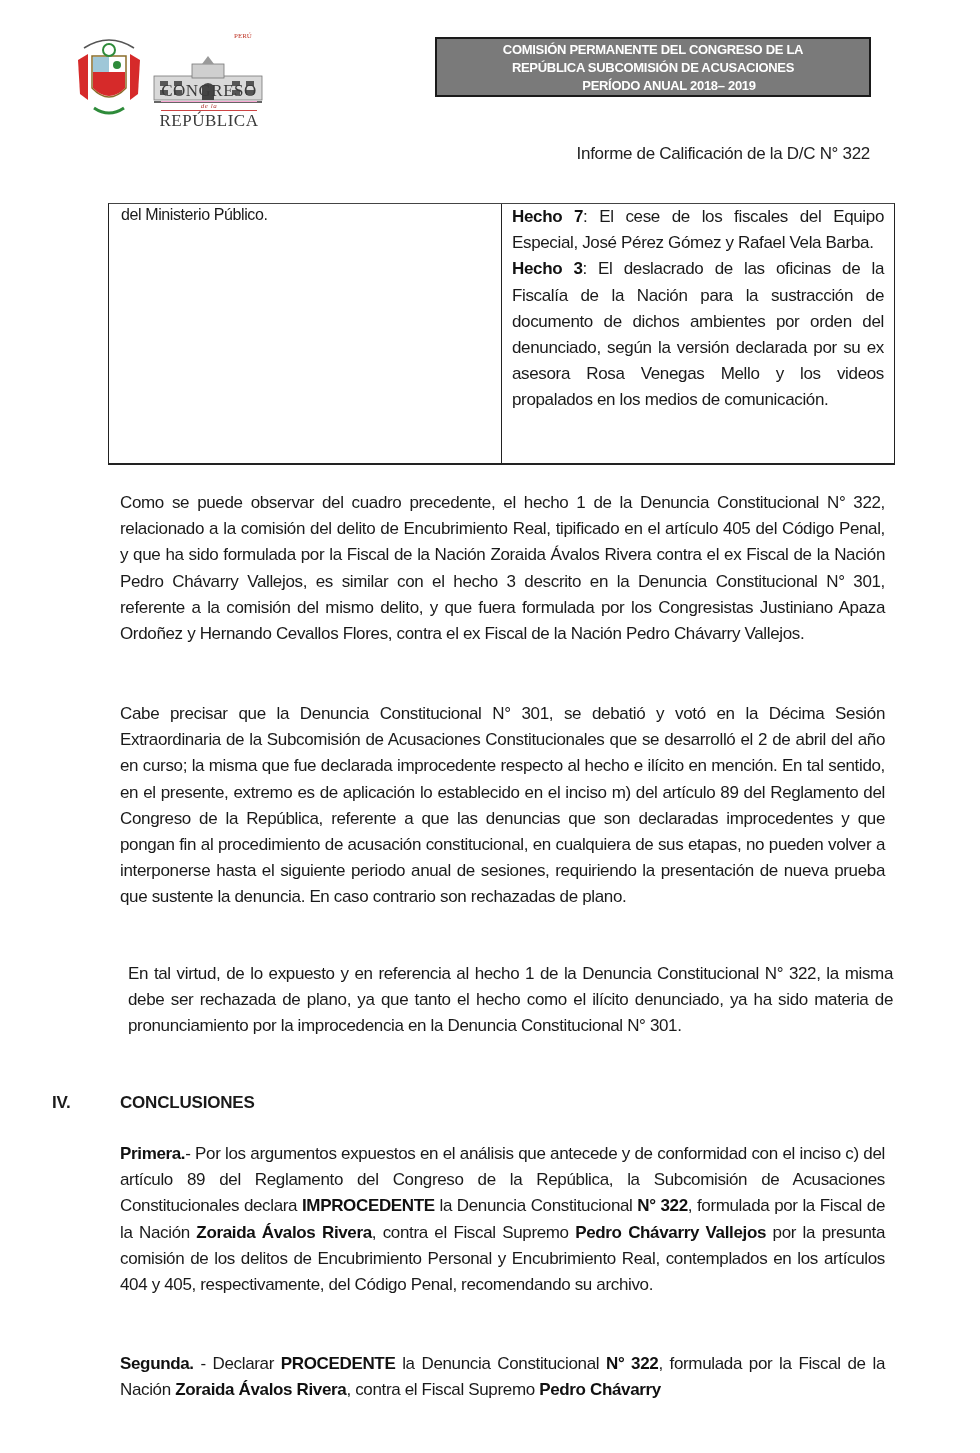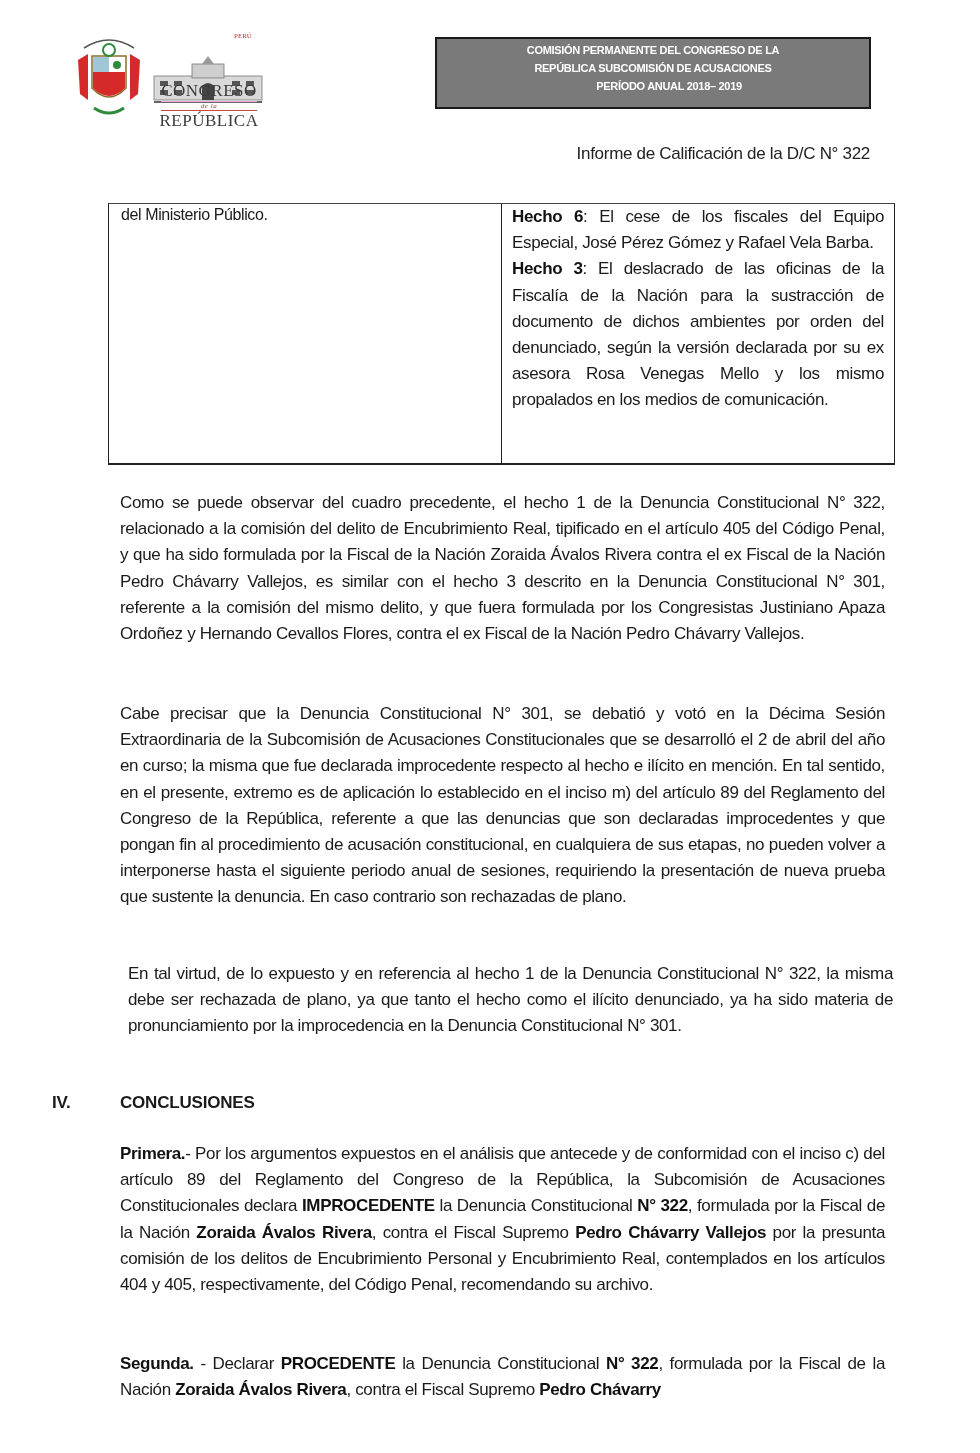--- a/index.html
+++ b/index.html
@@ -12,23 +12,23 @@
   .congress-logo { position: absolute; left: 78px; top: 4px; width: 112px; height: 90px; }
   .congress-word {
     position: absolute; left: 80px; top: 52px; width: 110px;
     font-family: "Liberation Serif", serif; font-size: 17px; letter-spacing: 0.5px; color: #3a3a3a;
     text-align: center; line-height: 18px;
   }
   .congress-word .de { display:block; font-size: 7px; line-height: 8px; color:#b03a3a; font-style: italic; border-top: 1px solid #f9a8d4; border-bottom: 1px solid #c44; width: 96px; margin: 1px auto; }
   .peru-tag { position:absolute; left: 160px; top: 2px; font-size: 7px; color:#c0392b; font-family:"Liberation Serif", serif; }
 
   .header-box {
-    position: absolute; left: 435px; top: 37px; width: 436px; height: 72px;
+    position: absolute; left: 435px; top: 37px; width: 436px; height: 60px;
     background: #7a7a7a; border: 2px solid #1a1a1a; box-sizing: border-box;
-    color: #ffffff; font-weight: bold; font-size: 11px; line-height: 18px;
+    color: #ffffff; font-weight: bold; font-size: 13px; line-height: 18px;
     text-align: center; padding-top: 2px; letter-spacing: -0.3px;
   }
   .header-box .line4 { padding-left: 32px; }
 
   .informe {
     position: absolute; right: 110px; top: 144px; font-size: 17px; color: #222;
     letter-spacing: -0.3px;
   }
 
   .doc-table {
@@ -93,22 +93,22 @@
   <div>COMISIÓN PERMANENTE DEL CONGRESO DE LA</div>
   <div>REPÚBLICA SUBCOMISIÓN DE ACUSACIONES</div>
   <div class="line4">PERÍODO ANUAL 2018– 2019</div>
 </div>
 
 <div class="informe">Informe de Calificación de la D/C N° 322</div>
 
 <div class="doc-table">
   <div class="cell-left">del Ministerio Público.</div>
   <div class="cell-right">
-    <p><b>Hecho 6</b><span>: El cese de los fiscales del Equipo Especial, José Pérez Gómez y Rafael Vela Barba.</span></p>
-    <p><b>Hecho 3</b><span>: El deslacrado de las oficinas de la Fiscalía de la Nación para la sustracción de documento de dichos ambientes por orden del denunciado, según la versión declarada por su ex asesora Rosa Venegas Mello y los mismo propalados en los medios de comunicación.</span></p>
+    <p><b>Hecho 7</b><span>: El cese de los fiscales del Equipo Especial, José Pérez Gómez y Rafael Vela Barba.</span></p>
+    <p><b>Hecho 3</b><span>: El deslacrado de las oficinas de la Fiscalía de la Nación para la sustracción de documento de dichos ambientes por orden del denunciado, según la versión declarada por su ex asesora Rosa Venegas Mello y los videos propalados en los medios de comunicación.</span></p>
   </div>
 </div>
 
 <p class="para" style="top:490px;">Como se puede observar del cuadro precedente, el hecho 1 de la Denuncia Constitucional N° 322, relacionado a la comisión del delito de Encubrimiento Real, tipificado en el artículo 405 del Código Penal, y que ha sido formulada por la Fiscal de la Nación Zoraida Ávalos Rivera contra el ex Fiscal de la Nación Pedro Chávarry Vallejos, es similar con el hecho 3 descrito en la Denuncia Constitucional N° 301, referente a la comisión del mismo delito, y que fuera formulada por los Congresistas Justiniano Apaza Ordoñez y Hernando Cevallos Flores, contra el ex Fiscal de la Nación Pedro Chávarry Vallejos.</p>
 <p class="para" style="top:701px;">Cabe precisar que la Denuncia Constitucional N° 301, se debatió y votó en la Décima Sesión Extraordinaria de la Subcomisión de Acusaciones Constitucionales que se desarrolló el 2 de abril del año en curso; la misma que fue declarada improcedente respecto al hecho e ilícito en mención. En tal sentido, en el presente, extremo es de aplicación lo establecido en el inciso m) del artículo 89 del Reglamento del Congreso de la República, referente a que las denuncias que son declaradas improcedentes y que pongan fin al procedimiento de acusación constitucional, en cualquiera de sus etapas, no pueden volver a interponerse hasta el siguiente periodo anual de sesiones, requiriendo la presentación de nueva prueba que sustente la denuncia. En caso contrario son rechazadas de plano.</p>
 <p class="para" style="top:961px;margin-left:8px;">En tal virtud, de lo expuesto y en referencia al hecho 1 de la Denuncia Constitucional N° 322, la misma debe ser rechazada de plano, ya que tanto el hecho como el ilícito denunciado, ya ha sido materia de pronunciamiento por la improcedencia en la Denuncia Constitucional N° 301.</p>
 
 <div class="section-heading">
   <span class="num">IV.</span><span>CONCLUSIONES</span>
 </div>

